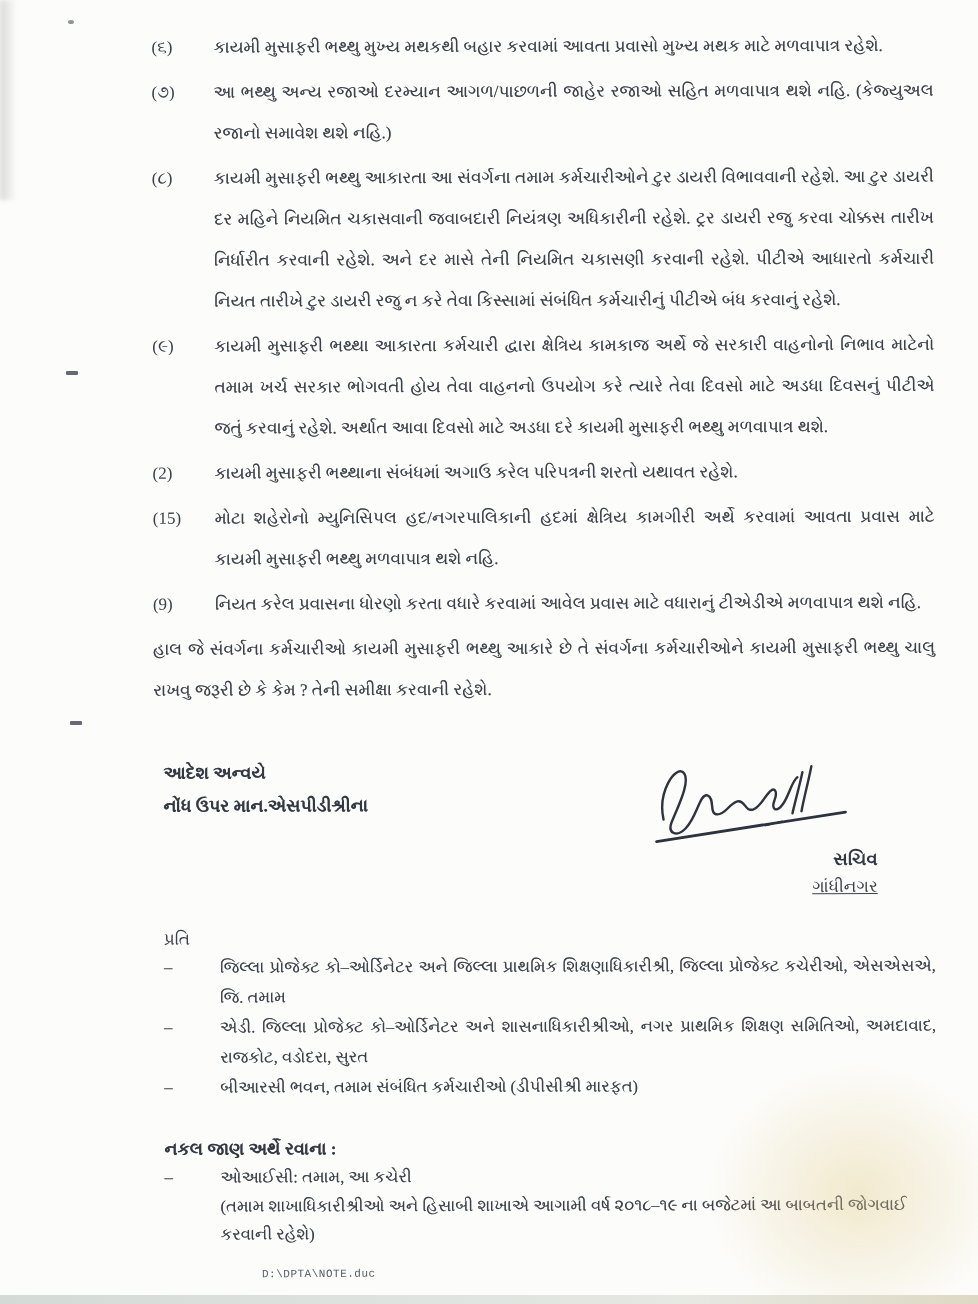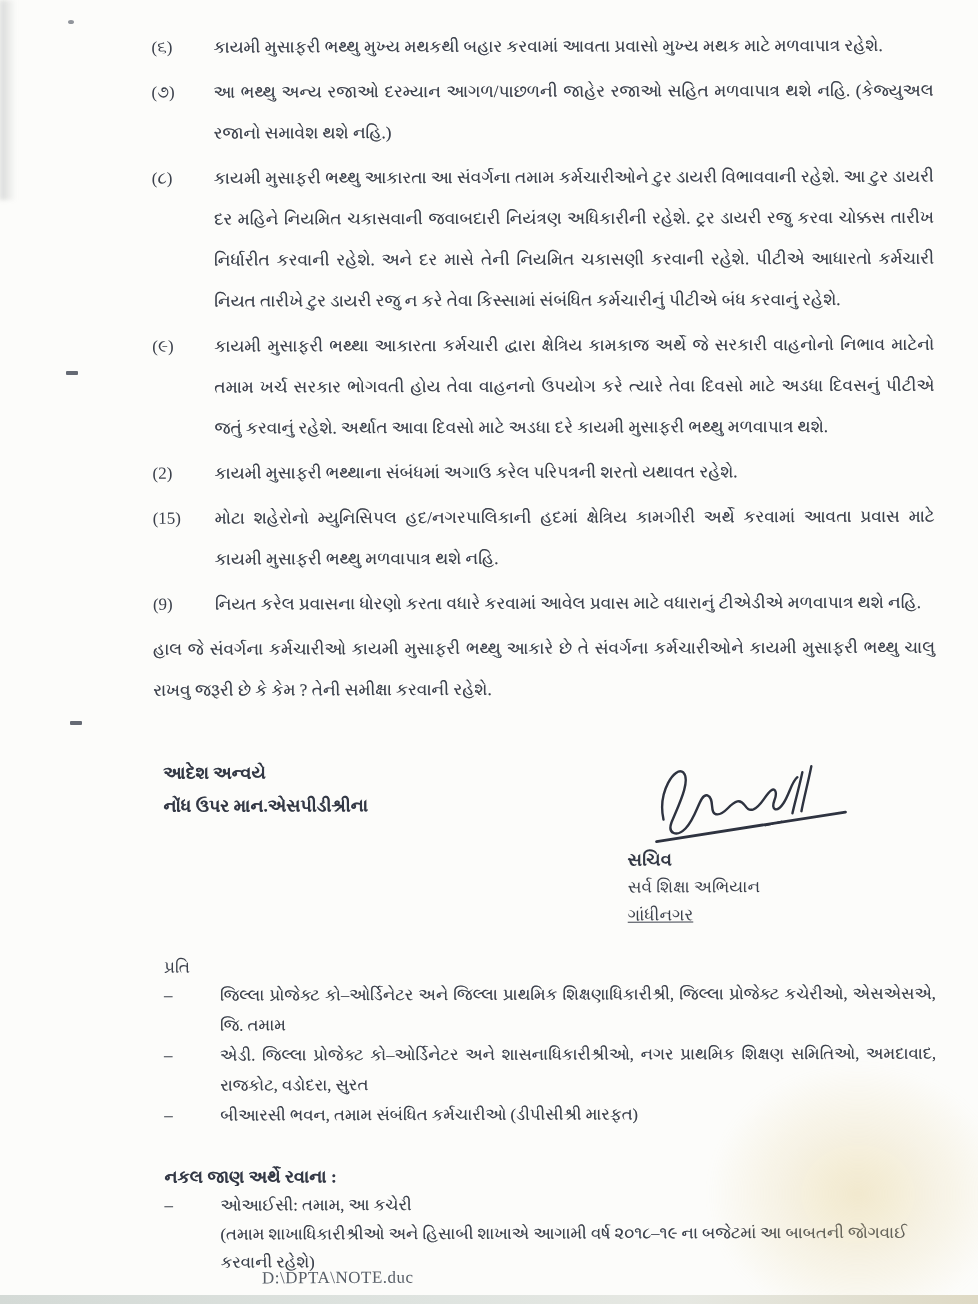--- a/index.html
+++ b/index.html
@@ -65,21 +65,21 @@
     margin-left:10px;
     font-weight:bold;
     font-size:17.5px;
     line-height:33px;
     color:#333845;
     text-shadow:0 0 .6px rgba(51,56,69,.5);
   }
   .sign-block{
     width:250px;
     margin-right:58px;
-    text-align:left;
+    text-align:right;
   }
   .sign-block svg{display:block;margin:0 auto -6px auto;}
   .sig-title{font-weight:bold;font-size:18px;line-height:28px;color:#333845;}
   .sig-org{font-size:17px;line-height:28px;}
   .sig-place{font-size:17px;line-height:28px;text-decoration:underline;}
   
   .dist-heading{
     margin-top:24px;margin-left:10px;
     font-size:17px;line-height:26px;
   }
@@ -96,22 +96,22 @@
     text-shadow:0 0 .6px rgba(51,56,69,.5);
   }
   .copy-note{
     margin-left:66px;
     font-size:16.5px;line-height:28px;
     max-width:740px;
     text-shadow:0 0 .5px rgba(60,65,76,.5);
   }
   .footer-path{
     position:absolute;left:262px;top:1268px;
-    font-family:Liberation Serif, serif;
-    font-size:17px;letter-spacing:.5px;color:#565d66;
+    font-family:Liberation Mono, monospace;
+    font-size:11px;letter-spacing:.5px;color:#565d66;
     transform:rotate(-0.3deg);
   }
 </style>
 </head>
 <body>
 
 <div class="page">
 
   <div class="edge-smudge"></div>
   <div class="stray dot"></div>
@@ -169,21 +169,20 @@
       </div>
       <div class="sign-block">
         <svg width="210" height="96" viewBox="0 0 210 96" fill="none" stroke="#2e3340" stroke-width="2.4" stroke-linecap="round">
           <path d="M16,64 C10,36 28,10 36,17 C44,25 30,52 24,67 C20,78 29,82 38,73 C50,61 52,38 60,40 C68,43 61,59 70,59 C78,59 82,48 90,46 C98,44 97,57 106,54 C114,51 118,39 124,35 C128,32 130,38 127,45 C123,56 130,57 136,48 C142,39 144,27 150,22"></path>
           <path d="M155,17 C152,31 147,49 145,58"></path>
           <path d="M164,11 C161,26 156,45 154,56"></path>
           <path d="M9,86 L198,57" stroke-width="2.8"></path>
           <path d="M118,70 l7,-1.5 M130,67.5 l4,-1" stroke-width="2.2"></path>
         </svg>
         <div class="sig-title">સચિવ</div>
-        <div class="sig-org">સર્વ શિક્ષા અભિયાન</div>
         <div class="sig-place">ગાંધીનગર</div>
       </div>
     </section>
 
     <div class="dist-heading">પ્રતિ</div>
 
     <section class="dash-list">
 
         <div class="ditem">
           <span class="marker">–</span>

